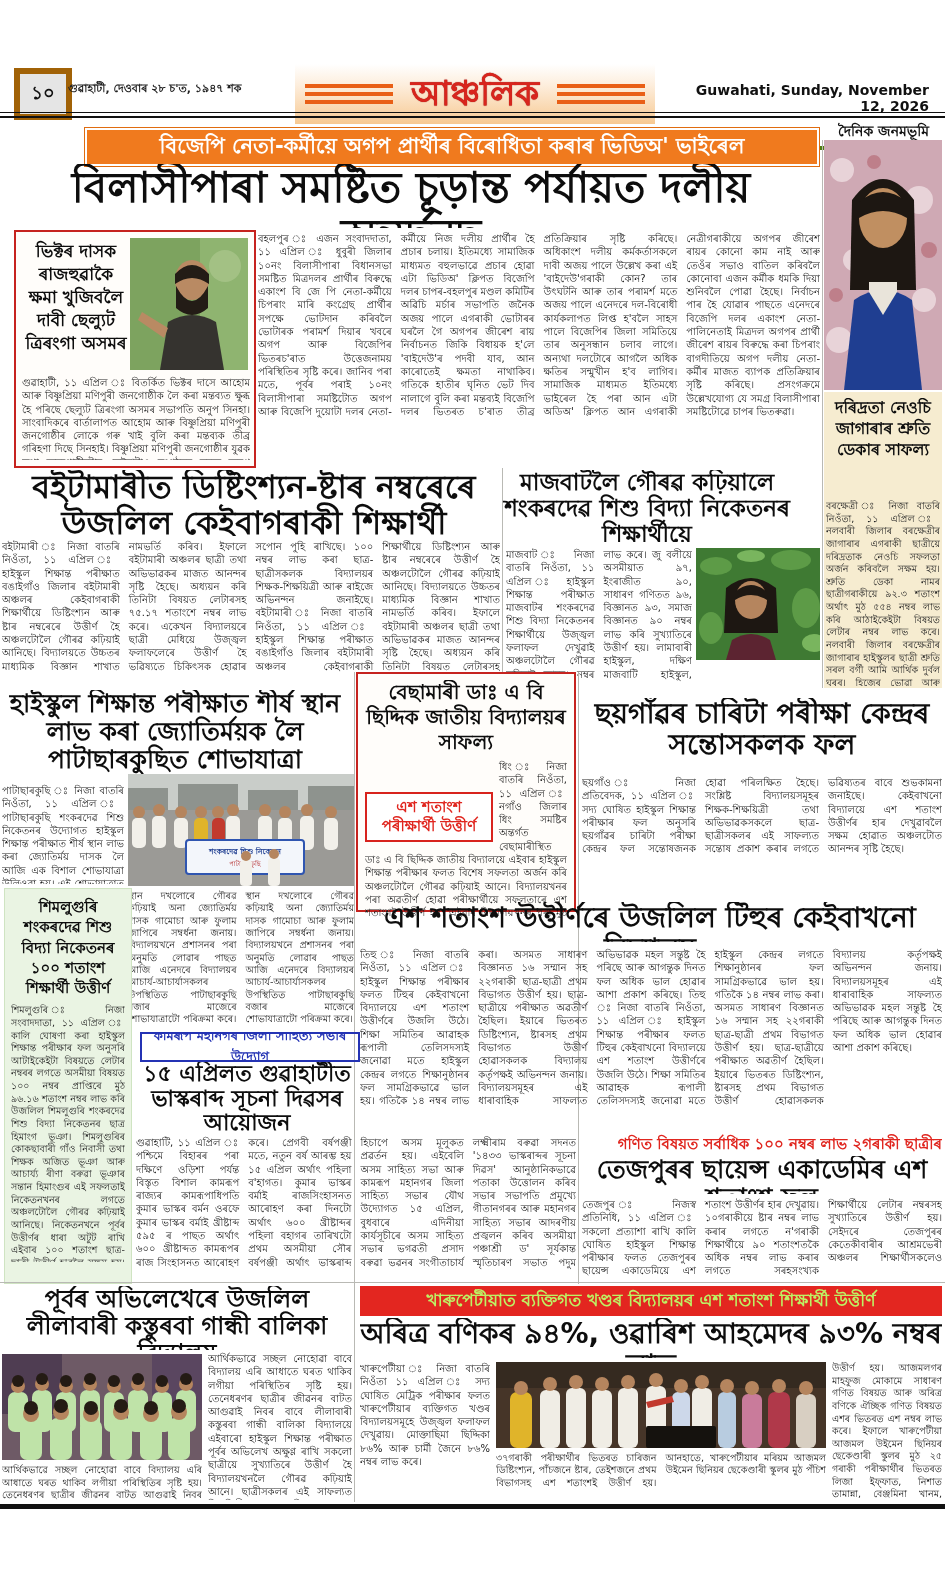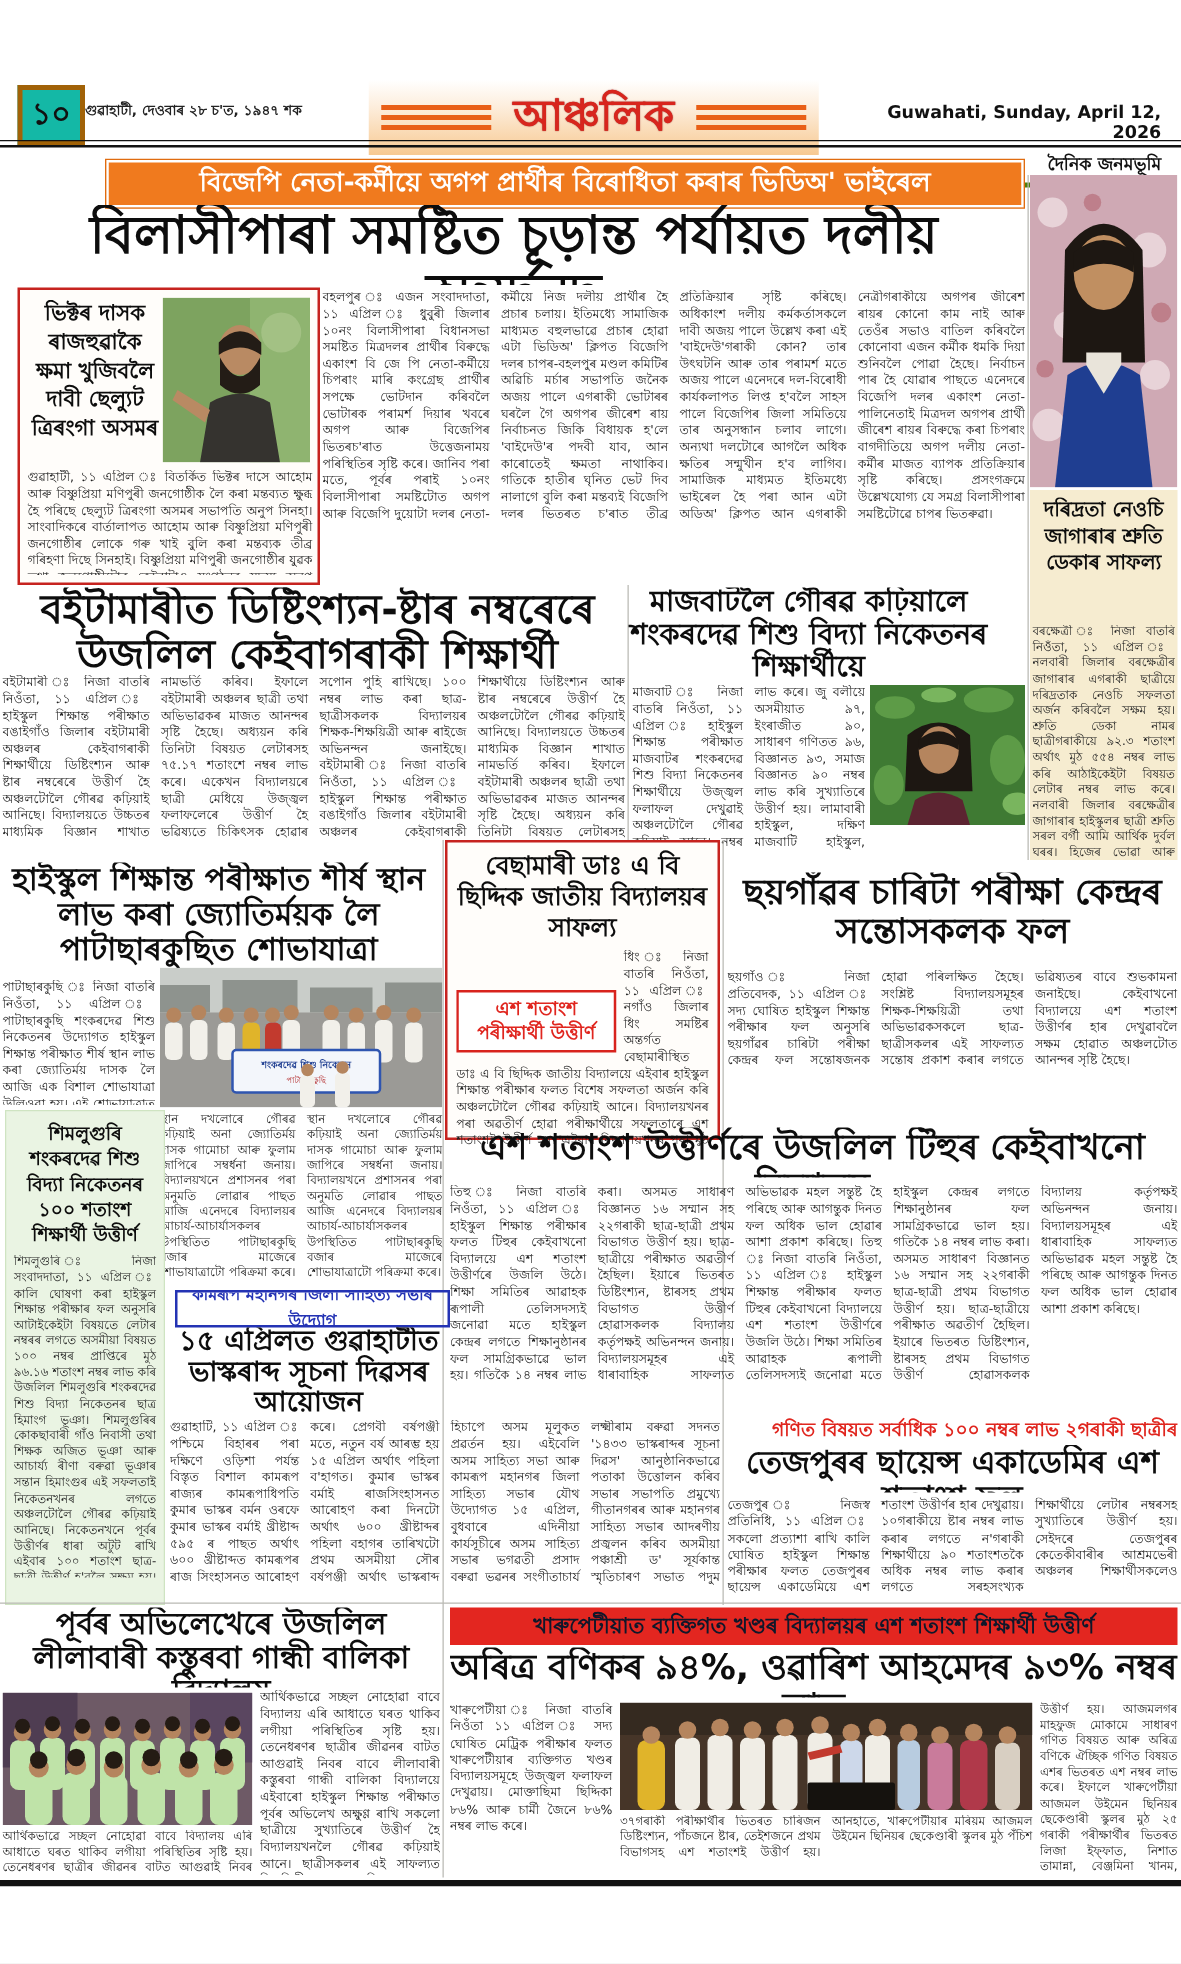--- a/index.html
+++ b/index.html
@@ -8,36 +8,36 @@
   .abs{position:absolute;}
   .hl{font-weight:bold;color:#0d0d0d;text-align:center;line-height:1.12;overflow:hidden;}
   .body-txt{font-size:10px;line-height:1.33;text-align:justify;overflow:hidden;color:#222;}
   .cols2{column-count:2;column-gap:9px;}
   .cols3{column-count:3;column-gap:9px;}
   .cols4{column-count:4;column-gap:9px;}
   .cols5{column-count:5;column-gap:9px;}
   .rule-double{border-top:1px solid #111;border-bottom:2.5px solid #111;height:3px;}
   .vr{width:1px;background:#b9b9b4;}
   .hr{height:1px;background:#b9b9b4;}
-  .pagenum{border:4px solid #a16207;background:#14b8a6;font-size:24px;font-weight:bold;
+  .pagenum{border:6px solid #a16207;background:#e5e5e5;font-size:18px;font-weight:bold;
            display:flex;align-items:center;justify-content:center;}
   .mast-band{background:linear-gradient(180deg,#ffffff 0%,#fdeedd 35%,#f7c992 100%);}
   .mast{color:#d8251d;font-weight:bold;font-size:34px;text-align:center;line-height:1;
         text-shadow:0 0 1px #8c0f0a;}
   .stripes{height:20px;background:repeating-linear-gradient(180deg,#e95f16 0 4px,rgba(0,0,0,0) 4px 8px);}
   .banner-orange{background:#f07a1e;border:2px solid #ffffff;outline:1px solid #e06c10;
         color:#ffffff;font-weight:bold;font-size:21px;display:flex;align-items:center;justify-content:center;
         text-align:center;line-height:1.1;overflow:hidden;}
   .box-red{border:2px solid #c6231f;background:#fffdfa;}
   .box-cream{background:#f6ecd0;}
   .box-green{background:#eaf4e3;border:1px solid #cfe4c2;}
   .kicker-blue{border:2px solid #2433b4;color:#2433b4;font-weight:bold;font-size:13px;
         display:flex;align-items:center;justify-content:center;text-align:center;overflow:hidden;}
   .kicker-redtxt{color:#e0261f;font-weight:bold;font-size:15px;text-align:right;overflow:hidden;}
-  .strip-red{background:#e32620;color:#0f172a;font-weight:bold;font-size:17px;
+  .strip-red{background:#e32620;color:#bef264;font-weight:bold;font-size:17px;
         display:flex;align-items:center;justify-content:center;text-align:center;overflow:hidden;}
   .hi-red{border:2px solid #d8231d;color:#e0261f;font-weight:bold;font-size:15px;
         text-align:center;line-height:1.25;padding:4px 3px;background:#fff;}
   .cap{font-size:9.5px;line-height:1.3;text-align:justify;overflow:hidden;color:#222;}
   svg{display:block;}
 </style>
 </head>
 <body>
 
 <div class="sheet">
@@ -45,21 +45,21 @@
   <div class="abs pagenum" style="left:14px;top:68px;width:46px;height:40px;">
     <span>১০</span>
   </div>
   <div class="abs" style="left:68px;top:80px;width:230px;font-size:11px;font-weight:bold;color:#222;">গুৱাহাটী, দেওবাৰ ২৮ চ'ত, ১৯৪৭ শক</div>
 
   <div class="abs mast-band" style="left:295px;top:64px;width:360px;height:60px;"></div>
   <div class="abs stripes" style="left:305px;top:84px;width:88px;"></div>
   <div class="abs stripes" style="left:557px;top:84px;width:88px;"></div>
   <div class="abs mast" style="left:385px;top:76px;width:180px;">আঞ্চলিক</div>
 
-  <div class="abs" style="right:16px;top:82px;width:250px;text-align:right;font-size:14px;font-weight:bold;color:#111;">Guwahati, Sunday, April 12, 2026</div>
+  <div class="abs" style="right:16px;top:82px;width:250px;text-align:right;font-size:14px;font-weight:bold;color:#111;">Guwahati, Sunday, November 12, 2026</div>
 
   <div class="abs rule-double" style="left:0;top:112px;width:945px;"></div>
 
   <div class="abs" style="right:16px;top:120px;width:200px;text-align:right;font-size:14px;font-weight:bold;color:#111;border-bottom:4px solid #4d7c0f;padding-bottom:2px;">দৈনিক জনমভূমি</div>
 
   <div class="abs banner-orange" style="left:85px;top:128px;width:730px;height:34px;">বিজেপি নেতা-কর্মীয়ে অগপ প্রার্থীৰ বিৰোধিতা কৰাৰ ভিডিঅ' ভাইৰেল</div>
 
   <div class="abs hl" style="left:0;top:164px;width:822px;height:64px;font-size:42px;">বিলাসীপাৰা সমষ্টিত চূড়ান্ত পর্যায়ত দলীয় অন্তর্দ্বন্দ্ব</div>
 
   <div class="abs" style="left:824px;top:140px;width:118px;height:250px;overflow:hidden;">

